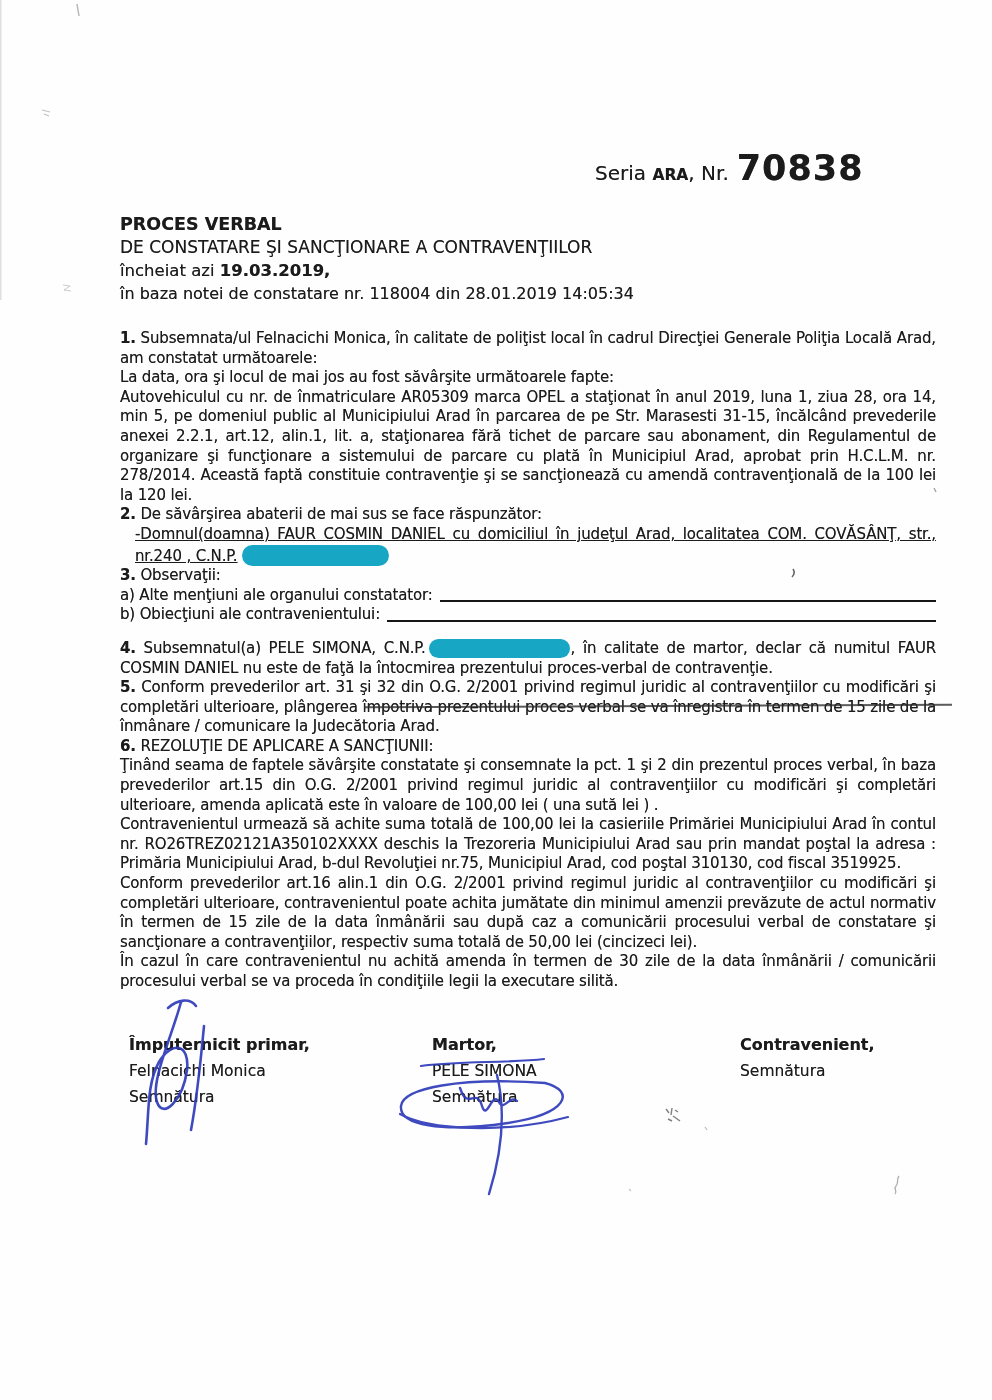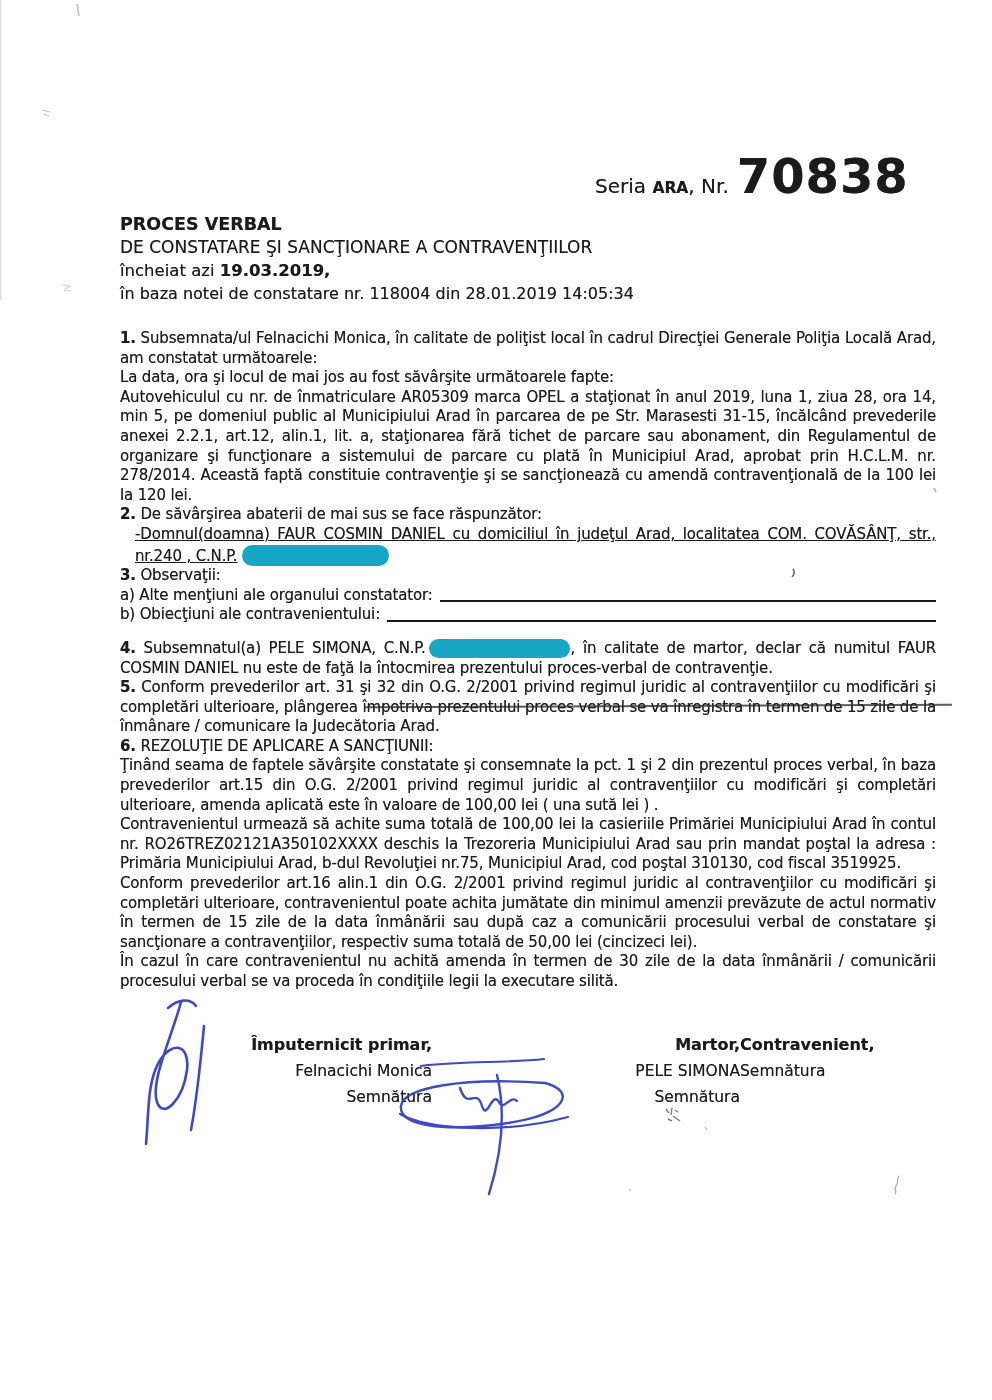--- a/index.html
+++ b/index.html
@@ -14,21 +14,21 @@
     text-shadow:0 0 .4px rgba(0,0,0,.55);
   }
   .b{font-weight:bold;}
   
   .letterhead{position:absolute;left:133px;top:100px;font-size:16.5px;line-height:21.5px;}
   .letterhead .org{font-size:18.5px;font-weight:bold;line-height:24px;letter-spacing:.2px;}
   
   .series{position:absolute;left:595px;top:148px;display:flex;align-items:baseline;white-space:pre;}
   .series .small{font-size:20px;}
   .series .seria-val{font-weight:bold;font-size:15.5px;}
-  .series .big{font-size:48px;font-weight:bold;letter-spacing:1px;margin-left:8px;}
+  .series .big{font-size:35px;font-weight:bold;letter-spacing:1px;margin-left:8px;}
   
   .doc-title{position:absolute;left:120px;width:816px;top:212px;text-align:left;}
   .doc-title .t1{font-size:17.5px;font-weight:bold;line-height:24px;}
   .doc-title .t2{font-size:17px;line-height:23px;}
   .doc-title .t3{font-size:16.5px;line-height:23px;}
   .doc-title .t4{font-size:16px;line-height:23px;}
   
   .body-text{
     position:absolute;left:120px;top:329px;width:816px;
     font-size:15px;line-height:19.6px;letter-spacing:-0.15px;
@@ -47,22 +47,22 @@
   .form-row .lbl{white-space:nowrap;}
   .form-line{flex:1;border-bottom:2px solid #161616;margin:0 0 3px 7px;height:14px;}
   .p5{position:relative;}
   .p5 .strike{
     position:absolute;left:244px;top:27px;width:588px;height:2px;
     background:rgba(45,45,45,.78);transform:rotate(-0.25deg);
   }
   
   .signatures{position:absolute;left:129px;top:1032px;width:807px;display:flex;font-size:15.5px;line-height:26px;}
   .sig-col{display:flex;flex-direction:column;}
-  .sig-col.c1{width:303px;align-items:flex-end;}
-  .sig-col.c2{width:308px;align-items:flex-end;}
+  .sig-col.c1{width:303px;}
+  .sig-col.c2{width:308px;}
   .sig-col.c3{flex:1;}
   .sig-title{font-weight:bold;font-size:16px;}
   
   .overlay{position:absolute;left:0;top:0;z-index:5;pointer-events:none;}
 </style>
 </head>
 <body>
 
 <div class="page">
 

